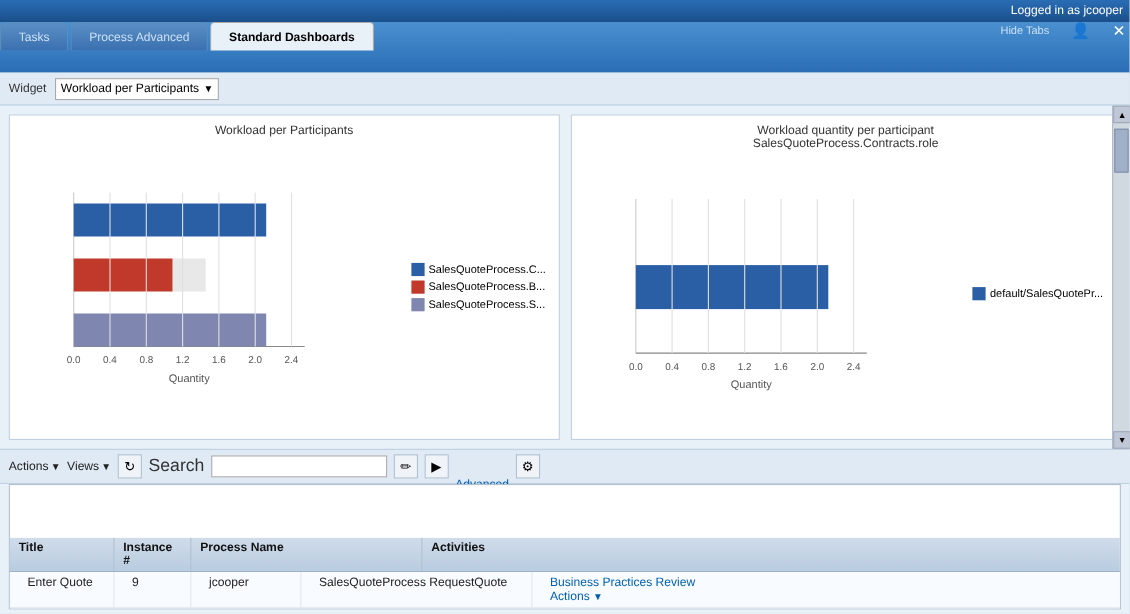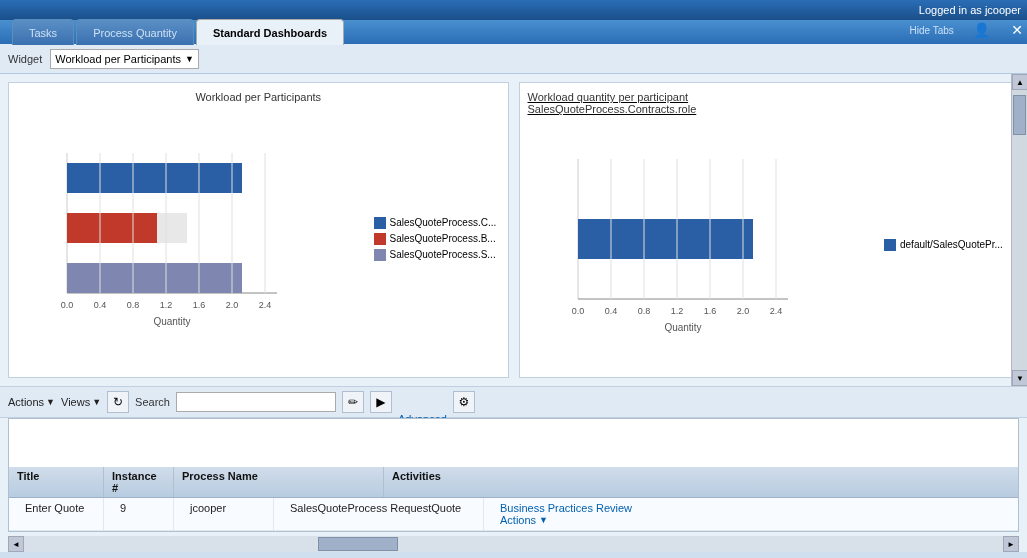--- a/index.html
+++ b/index.html
@@ -3,21 +3,21 @@
   <meta charset="utf-8">
   <style>
     * { margin: 0; padding: 0; box-sizing: border-box; }
     body { font-family: Arial, Helvetica, sans-serif; font-size: 11px; background: #d0dff0; width: 1027px; height: 558px; overflow: hidden; }
 
     
     .top-bar { background: linear-gradient(to bottom, #2a6db5, #1a4f8a); height: 20px; display: flex; align-items: center; justify-content: flex-end; padding-right: 6px; }
     .top-bar-text { color: white; font-size: 11px; }
 
     
-    .tab-bar { background: linear-gradient(to bottom, #4a90d0, #2a6db5); height: 24px; display: flex; align-items: center; padding-left: 12px; }
+    .tab-bar { background: linear-gradient(to bottom, #4a90d0, #2a6db5); height: 46px; display: flex; align-items: flex-start; padding-left: 0; }
     .tab { height: 26px; padding: 0 16px; display: flex; align-items: center; font-size: 11px; cursor: pointer; border-radius: 4px 4px 0 0; margin-right: 2px; color: #cce0f5; border: 1px solid #5a8fbb; border-bottom: none; }
     .tab.active { background: #e8f0f8; color: #000; font-weight: bold; border-color: #aaa; }
     .tab:not(.active) { background: linear-gradient(to bottom, #5a8fc5, #3a70b0); }
     .tab-controls { display: flex; align-items: center; padding-bottom: 4px; padding-right: 4px; gap: 20px; }
     .hide-tabs-btn { color: #cce0f5; font-size: 10px; cursor: pointer; background: none; border: none; }
 
     
     .widget-bar { background: #e0eaf5; height: 30px; display: flex; align-items: center; padding: 0 8px; gap: 8px; border-bottom: 1px solid #b0c8e0; }
     .widget-label { color: #333; font-size: 11px; }
     .widget-dropdown { display: flex; align-items: center; background: white; border: 1px solid #aaa; height: 20px; padding: 0 4px; font-size: 11px; cursor: pointer; }
@@ -27,21 +27,21 @@
     .main-content { background: #e8f0f8; display: flex; flex-direction: column; height: calc(558px - 80px); }
     .charts-area { display: flex; flex-direction: row; padding: 8px; gap: 10px; flex: 1; position: relative; }
 
     
     .chart-panel { background: white; border: 1px solid #c0d0e0; flex: 1; padding: 8px; display: flex; flex-direction: column; }
     .chart-title { font-size: 11px; color: #333; margin-bottom: 6px; text-align: center; }
 
     .chart-inner { display: flex; flex: 1; align-items: center; }
     .chart-svg-area { flex: 1; }
     .chart-legend { width: 130px; font-size: 10px; display: flex; flex-direction: column; gap: 4px; padding-left: 4px; }
-    .legend-item { display: flex; gap: 4px; }
+    .legend-item { display: flex; align-items: center; gap: 4px; }
     .legend-color { width: 12px; height: 12px; flex-shrink: 0; }
 
     
     .scrollbar-right { position: absolute; right: 0; top: 0; bottom: 0; width: 16px; background: #d0d8e0; border-left: 1px solid #b0b8c8; display: flex; flex-direction: column; }
     .scroll-btn { width: 16px; height: 16px; background: #c0c8d8; border: 1px solid #a0a8b8; display: flex; align-items: center; justify-content: center; cursor: pointer; font-size: 8px; }
     .scroll-track { flex: 1; position: relative; }
     .scroll-thumb { position: absolute; top: 5px; left: 1px; right: 1px; height: 40px; background: #a0b0c8; border: 1px solid #8090a8; cursor: pointer; }
 
     
     .toolbar { background: #e0eaf5; height: 32px; display: flex; align-items: center; padding: 0 8px; gap: 6px; border-top: 1px solid #c0d0e0; border-bottom: 1px solid #c0d0e0; }
@@ -77,21 +77,21 @@
 
 <div class="top-bar">
   <span class="top-bar-text">Logged in as jcooper</span>
 </div>
 
 <div class="tab-bar">
   <div class="tab">
     <span>Tasks</span>
   </div>
   <div class="tab">
-    <span>Process Quantity</span>
+    <span>Process Advanced</span>
   </div>
   <div class="tab active">
     <span>Standard Dashboards</span>
   </div>
   <div style="flex:1;"></div>
   <div class="tab-controls">
     <span class="hide-tabs-btn">Hide Tabs</span>
     <span style="color:white;font-size:14px;cursor:pointer;">👤</span>
     <span style="color:white;font-size:14px;cursor:pointer;">✕</span>
   </div>
@@ -154,21 +154,21 @@
           </div>
           <div class="legend-item">
             <div class="legend-color" style="background:#7f86b0;"></div>
             <span>SalesQuoteProcess.S...</span>
           </div>
         </div>
       </div>
     </div>
 
     <div class="chart-panel">
-      <div style="margin-bottom:6px;text-decoration:underline;">
+      <div style="text-align:center;margin-bottom:6px;">
         <div style="font-size:11px;color:#333;">Workload quantity per participant</div>
         <div style="font-size:11px;color:#333;">SalesQuoteProcess.Contracts.role</div>
       </div>
       <div class="chart-inner">
         <div class="chart-svg-area">
           <svg width="270" height="210">
 
             <line x1="50" y1="20" x2="50" y2="160" stroke="#ccc" stroke-width="1"></line>
             <line x1="50" y1="160" x2="260" y2="160" stroke="#888" stroke-width="1"></line>
 
@@ -218,21 +218,21 @@
   <div class="toolbar">
     <button class="toolbar-btn">
       <span>Actions</span>
       <span style="font-size:9px;">▼</span>
     </button>
     <button class="toolbar-btn">
       <span>Views</span>
       <span style="font-size:9px;">▼</span>
     </button>
     <div class="icon-btn" title="Refresh">↻</div>
-    <span style="color:#333;font-size:11px;">Search</span>
+    <span style="color:#333;font-size:16px;">Search</span>
     <input class="search-input" type="text" style="">
     <div class="icon-btn" title="Edit">✏</div>
     <div class="icon-btn" title="Run">▶</div>
     <span class="adv-link">Advanced</span>
     <div class="icon-btn" title="Settings">⚙</div>
   </div>
 
   <div class="table-area">
     <div class="table-header">
       <div class="th col-title">Title</div>

